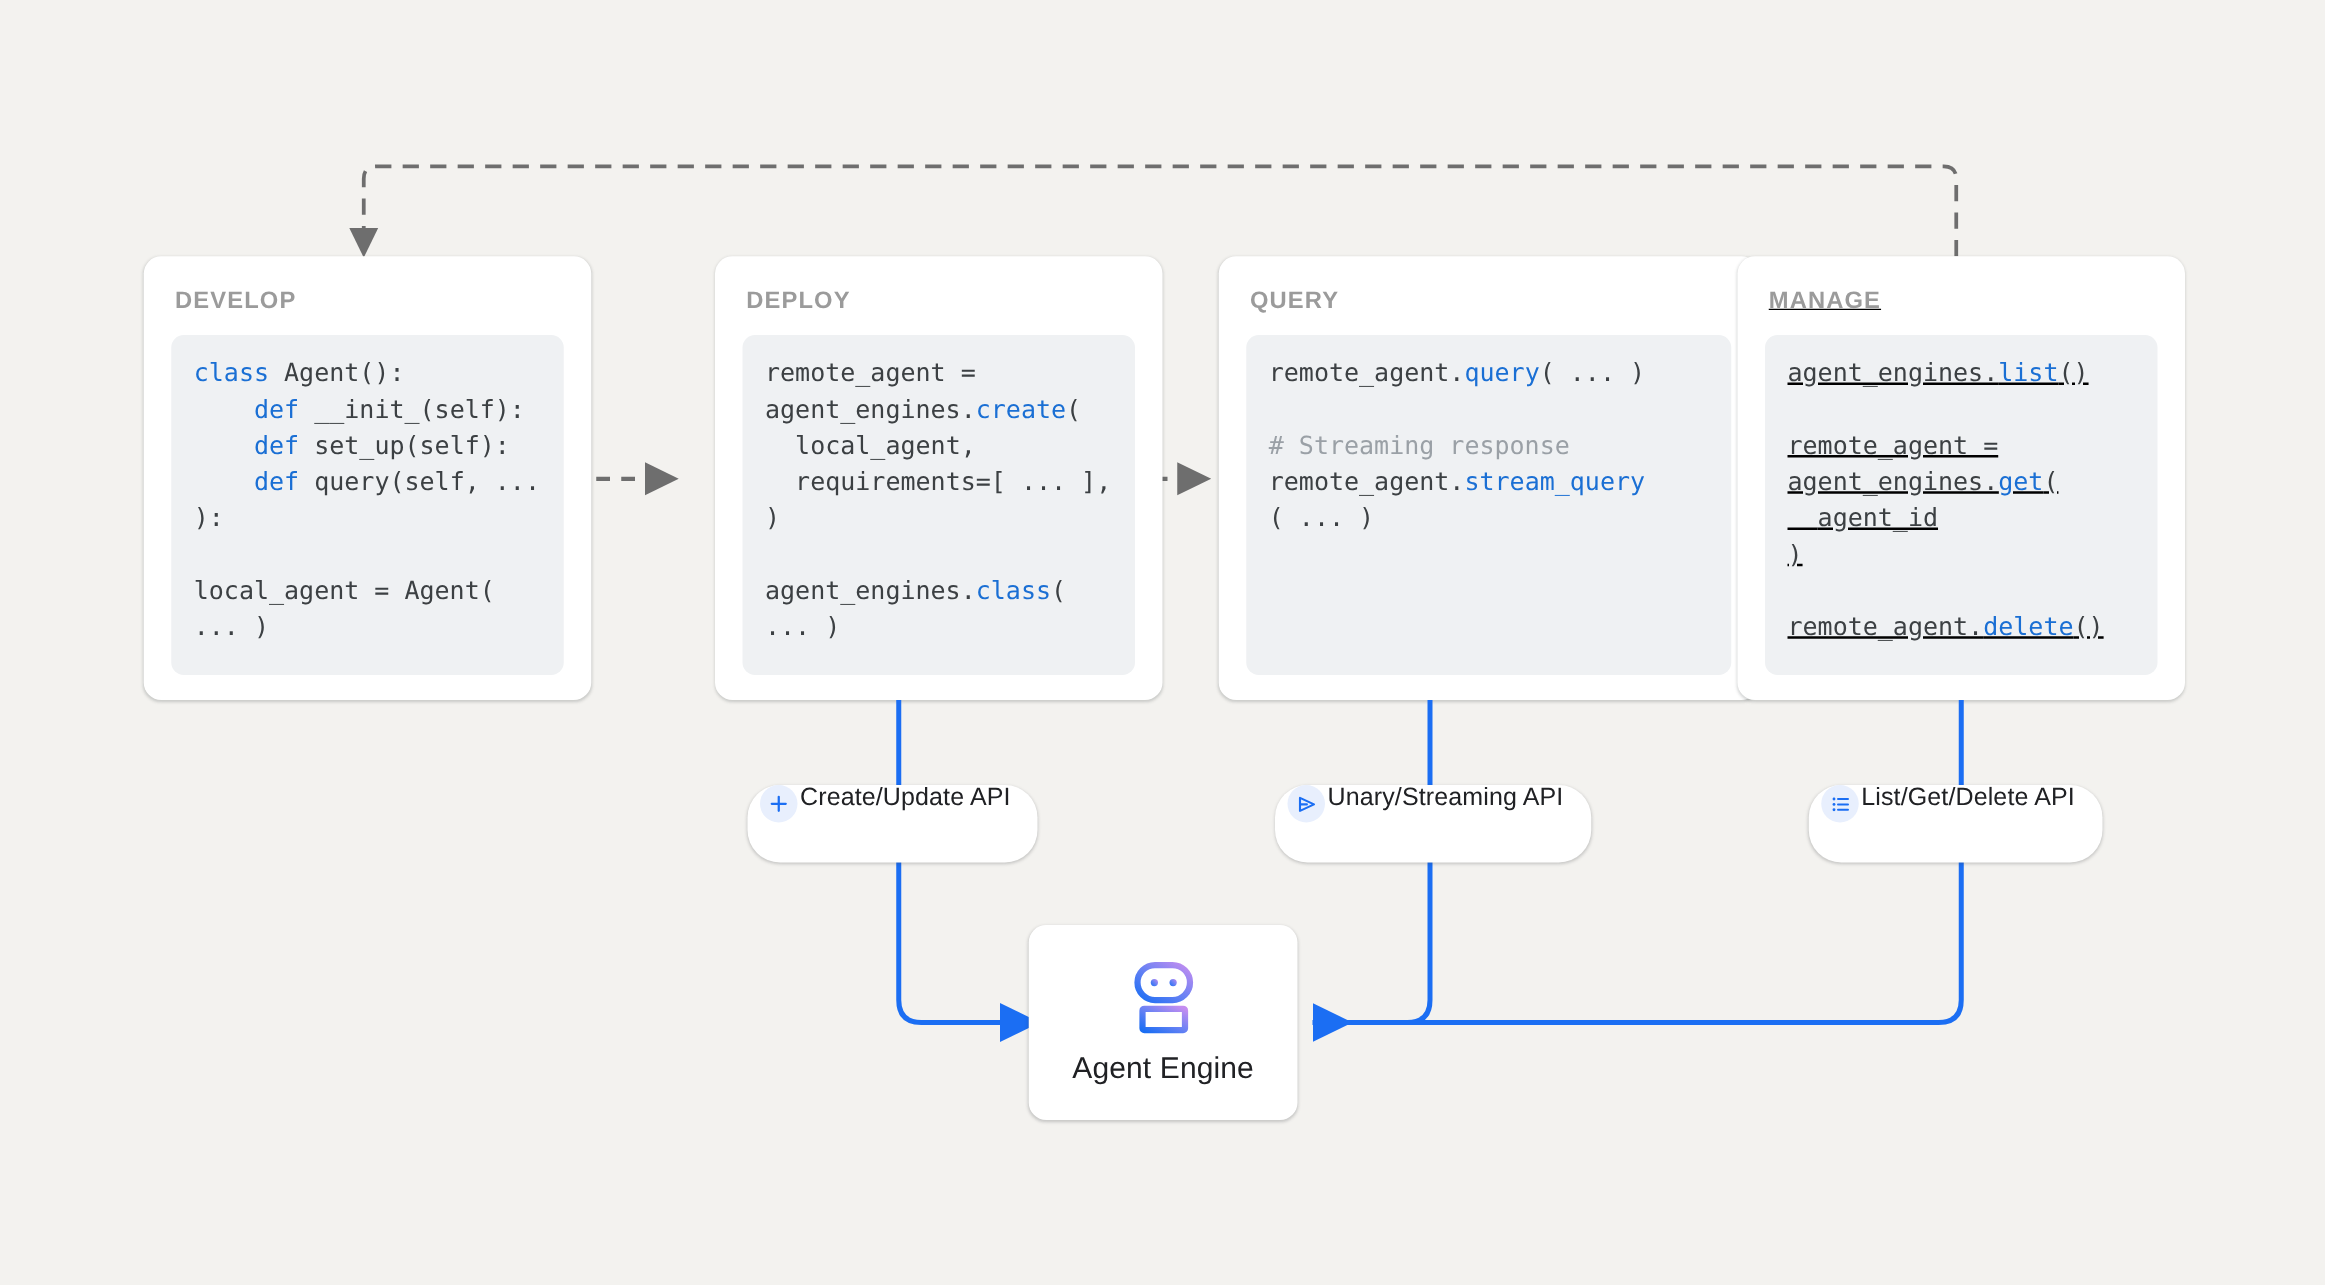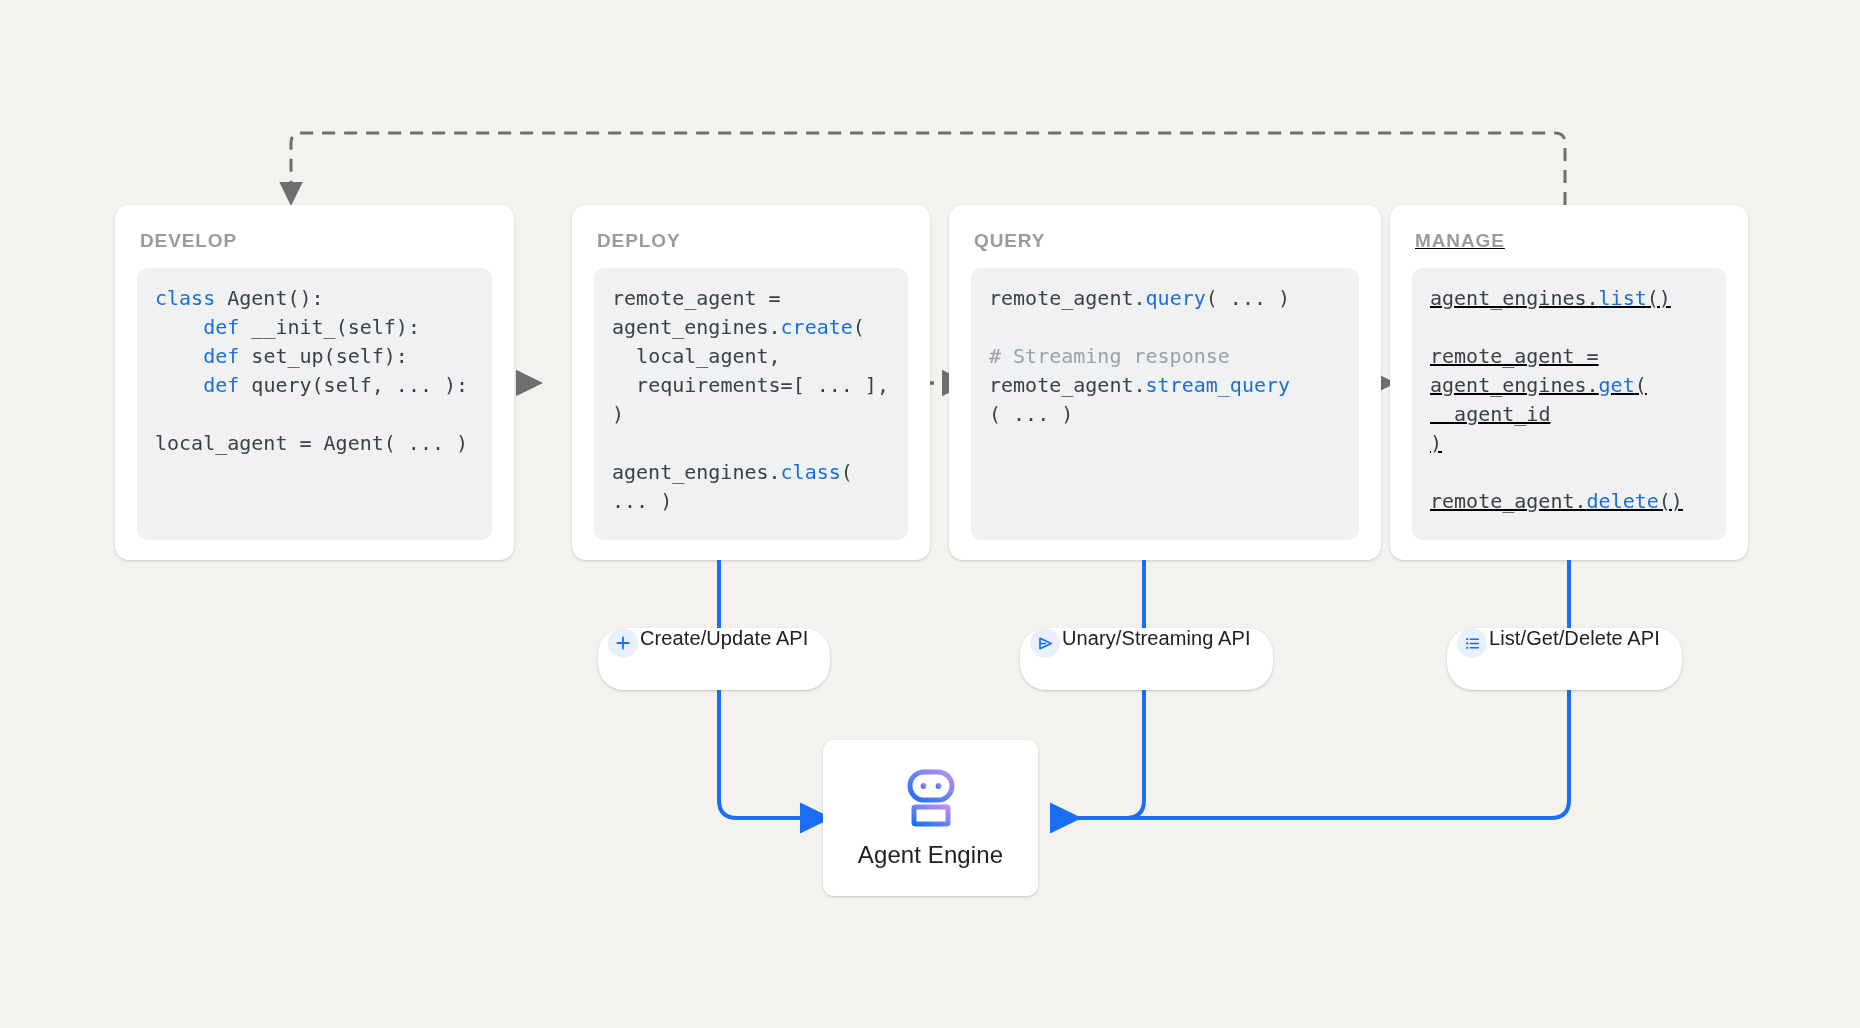--- a/index.html
+++ b/index.html
@@ -157,21 +157,21 @@
       </linearGradient>
     </defs>
 
     <path d="M 1565,205 L 1565,143 Q 1565,133 1555,133 L 301,133 Q 291,133 291,143 L 291,192" fill="none" stroke="#6e6e6e" stroke-width="3" stroke-dasharray="13 9" stroke-linecap="butt" marker-end="url(#grayArrow)"></path>
 
     <path d="M 477,383 L 527,383" fill="none" stroke="#6e6e6e" stroke-width="3.4" stroke-dasharray="11 9" marker-end="url(#grayArrow)"></path>
     <path d="M 903,383 L 953,383" fill="none" stroke="#6e6e6e" stroke-width="3.4" stroke-dasharray="11 9" marker-end="url(#grayArrow)"></path>
     <path d="M 1330,383 L 1380,383" fill="none" stroke="#6e6e6e" stroke-width="3.4" stroke-dasharray="11 9" marker-end="url(#grayArrow)"></path>
   </svg>
 
-  <div class="stage-card" id="card-develop" style="left:115px; top:205px; width:399px; height:355px;">
+  <div class="stage-card" id="card-develop" style="left:115px; top:205px; width:358px; height:355px;">
     <div class="stage-title">DEVELOP</div>
     <div class="code-box">
       <pre class="code"><span class="kw">class </span><span>Agent():</span>
 <span>    </span><span class="kw">def </span><span>__init_(self):</span>
 <span>    </span><span class="kw">def </span><span>set_up(self):</span>
 <span>    </span><span class="kw">def </span><span>query(self, ... ):</span>
 <span></span>
 <span>local_agent = Agent( ... )</span></pre>
     </div>
   </div>
@@ -182,21 +182,21 @@
       <pre class="code"><span>remote_agent =</span>
 <span>agent_engines.</span><span class="fn">create</span><span>(</span>
 <span>  local_agent,</span>
 <span>  requirements=[ ... ],</span>
 <span>)</span>
 <span></span>
 <span>agent_engines.</span><span class="fn">class</span><span>( ... )</span></pre>
     </div>
   </div>
 
-  <div class="stage-card" id="card-query" style="left:949px; top:205px; width:432px; height:355px;">
+  <div class="stage-card" id="card-query" style="left:975px; top:205px; width:432px; height:355px;">
     <div class="stage-title">QUERY</div>
     <div class="code-box">
       <pre class="code"><span>remote_agent.</span><span class="fn">query</span><span>( ... )</span>
 <span></span>
 <span class="cmt"># Streaming response</span>
 <span>remote_agent.</span><span class="fn">stream_query</span>
 <span>( ... )</span></pre>
     </div>
   </div>
 
@@ -249,21 +249,21 @@
   <div class="api-pill" style="left:1020px; top:628px;">
     <span class="pill-icon">
       <svg width="17" height="17" viewBox="0 0 17 17" aria-hidden="true">
         <path d="M3 3.3 L14.2 8.5 L3 13.7 Z" fill="none" stroke="#1b6ef3" stroke-width="1.7" stroke-linejoin="round"></path>
         <path d="M3 8.5 L8.5 8.5" stroke="#1b6ef3" stroke-width="1.7" stroke-linecap="round"></path>
       </svg>
     </span>
     <span class="pill-label">Unary/Streaming API</span>
   </div>
 
-  <div id="agent-engine" style="left:823px; top:740px;border-radius:11px;">
+  <div id="agent-engine" style="left:823px; top:740px;">
     <span style="line-height:0;">
       <svg width="64" height="60" viewBox="0 0 64 60" aria-hidden="true">
         <rect x="11" y="3" width="42" height="28" rx="14" ry="14" fill="none" stroke="url(#robotGrad2)" stroke-width="5"></rect>
         <circle cx="24.5" cy="17" r="2.9" fill="url(#robotGrad2)"></circle>
         <circle cx="39.5" cy="17" r="2.9" fill="url(#robotGrad2)"></circle>
         <rect x="15" y="38" width="34" height="17" rx="1.5" fill="none" stroke="url(#robotGrad2)" stroke-width="5"></rect>
         <defs>
           <linearGradient id="robotGrad2" x1="0" y1="1" x2="1" y2="0">
             <stop offset="0%" stop-color="#1b6ef3"></stop>
             <stop offset="50%" stop-color="#6a82f4"></stop>

